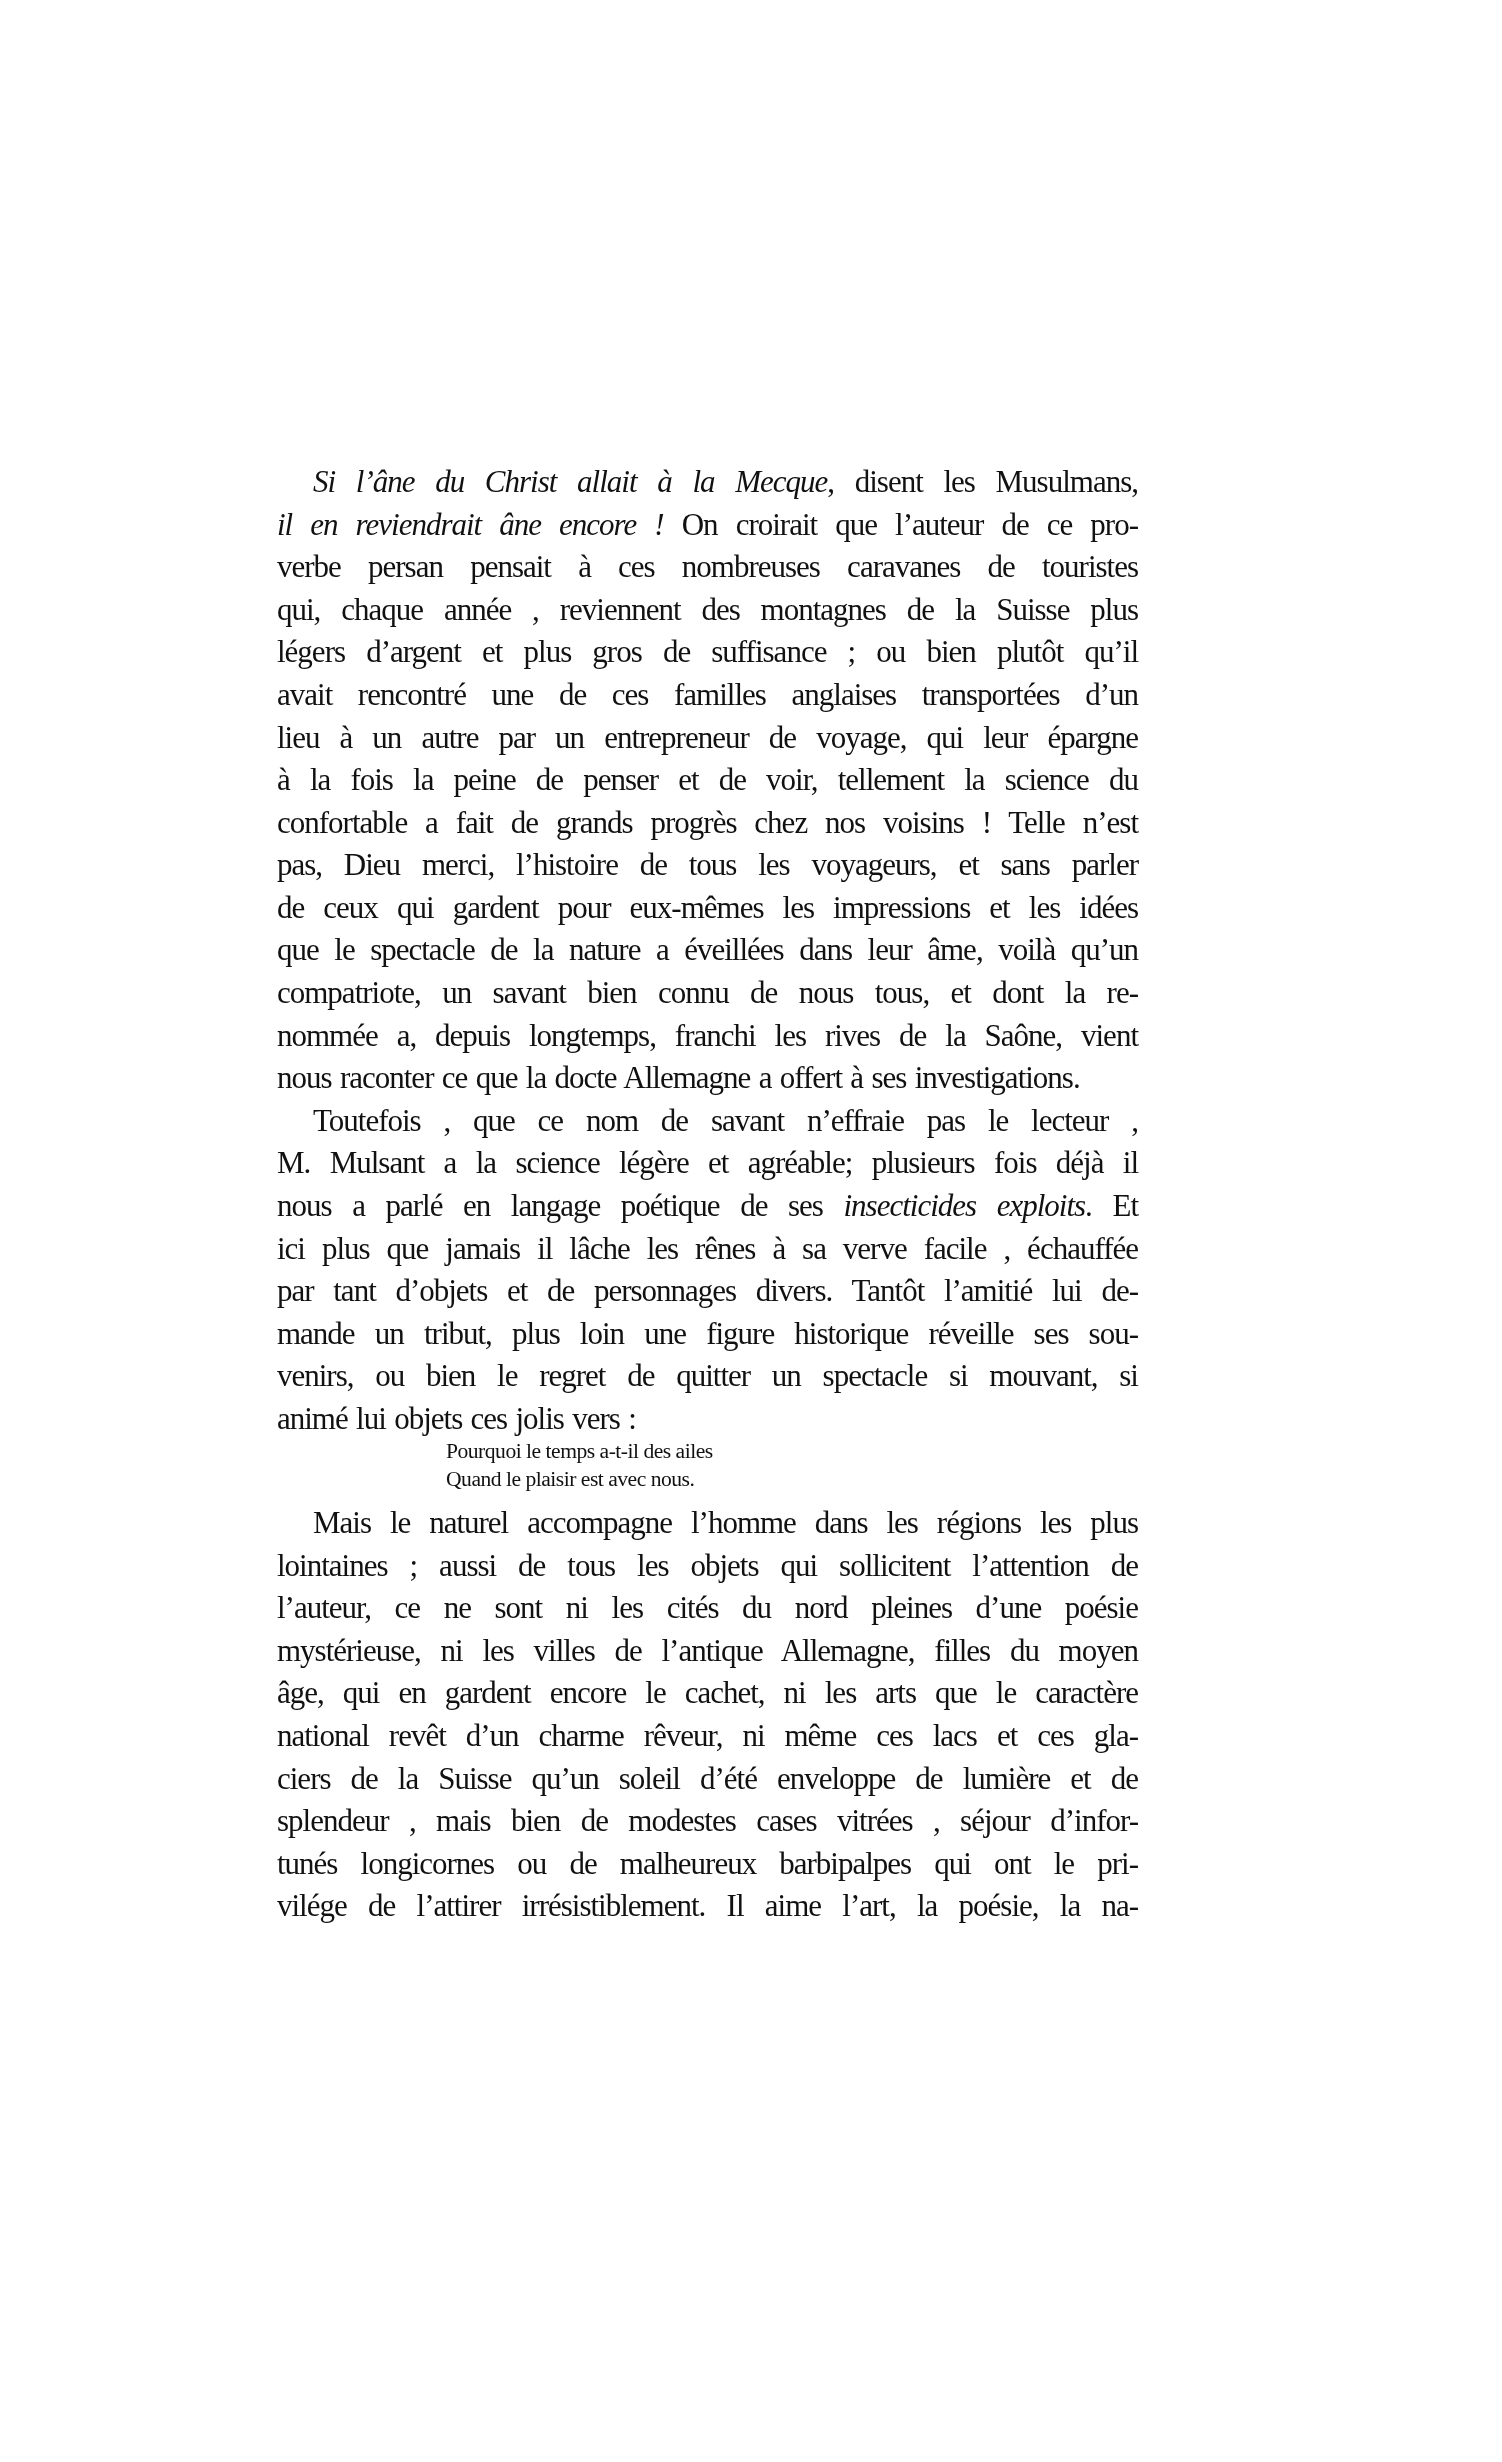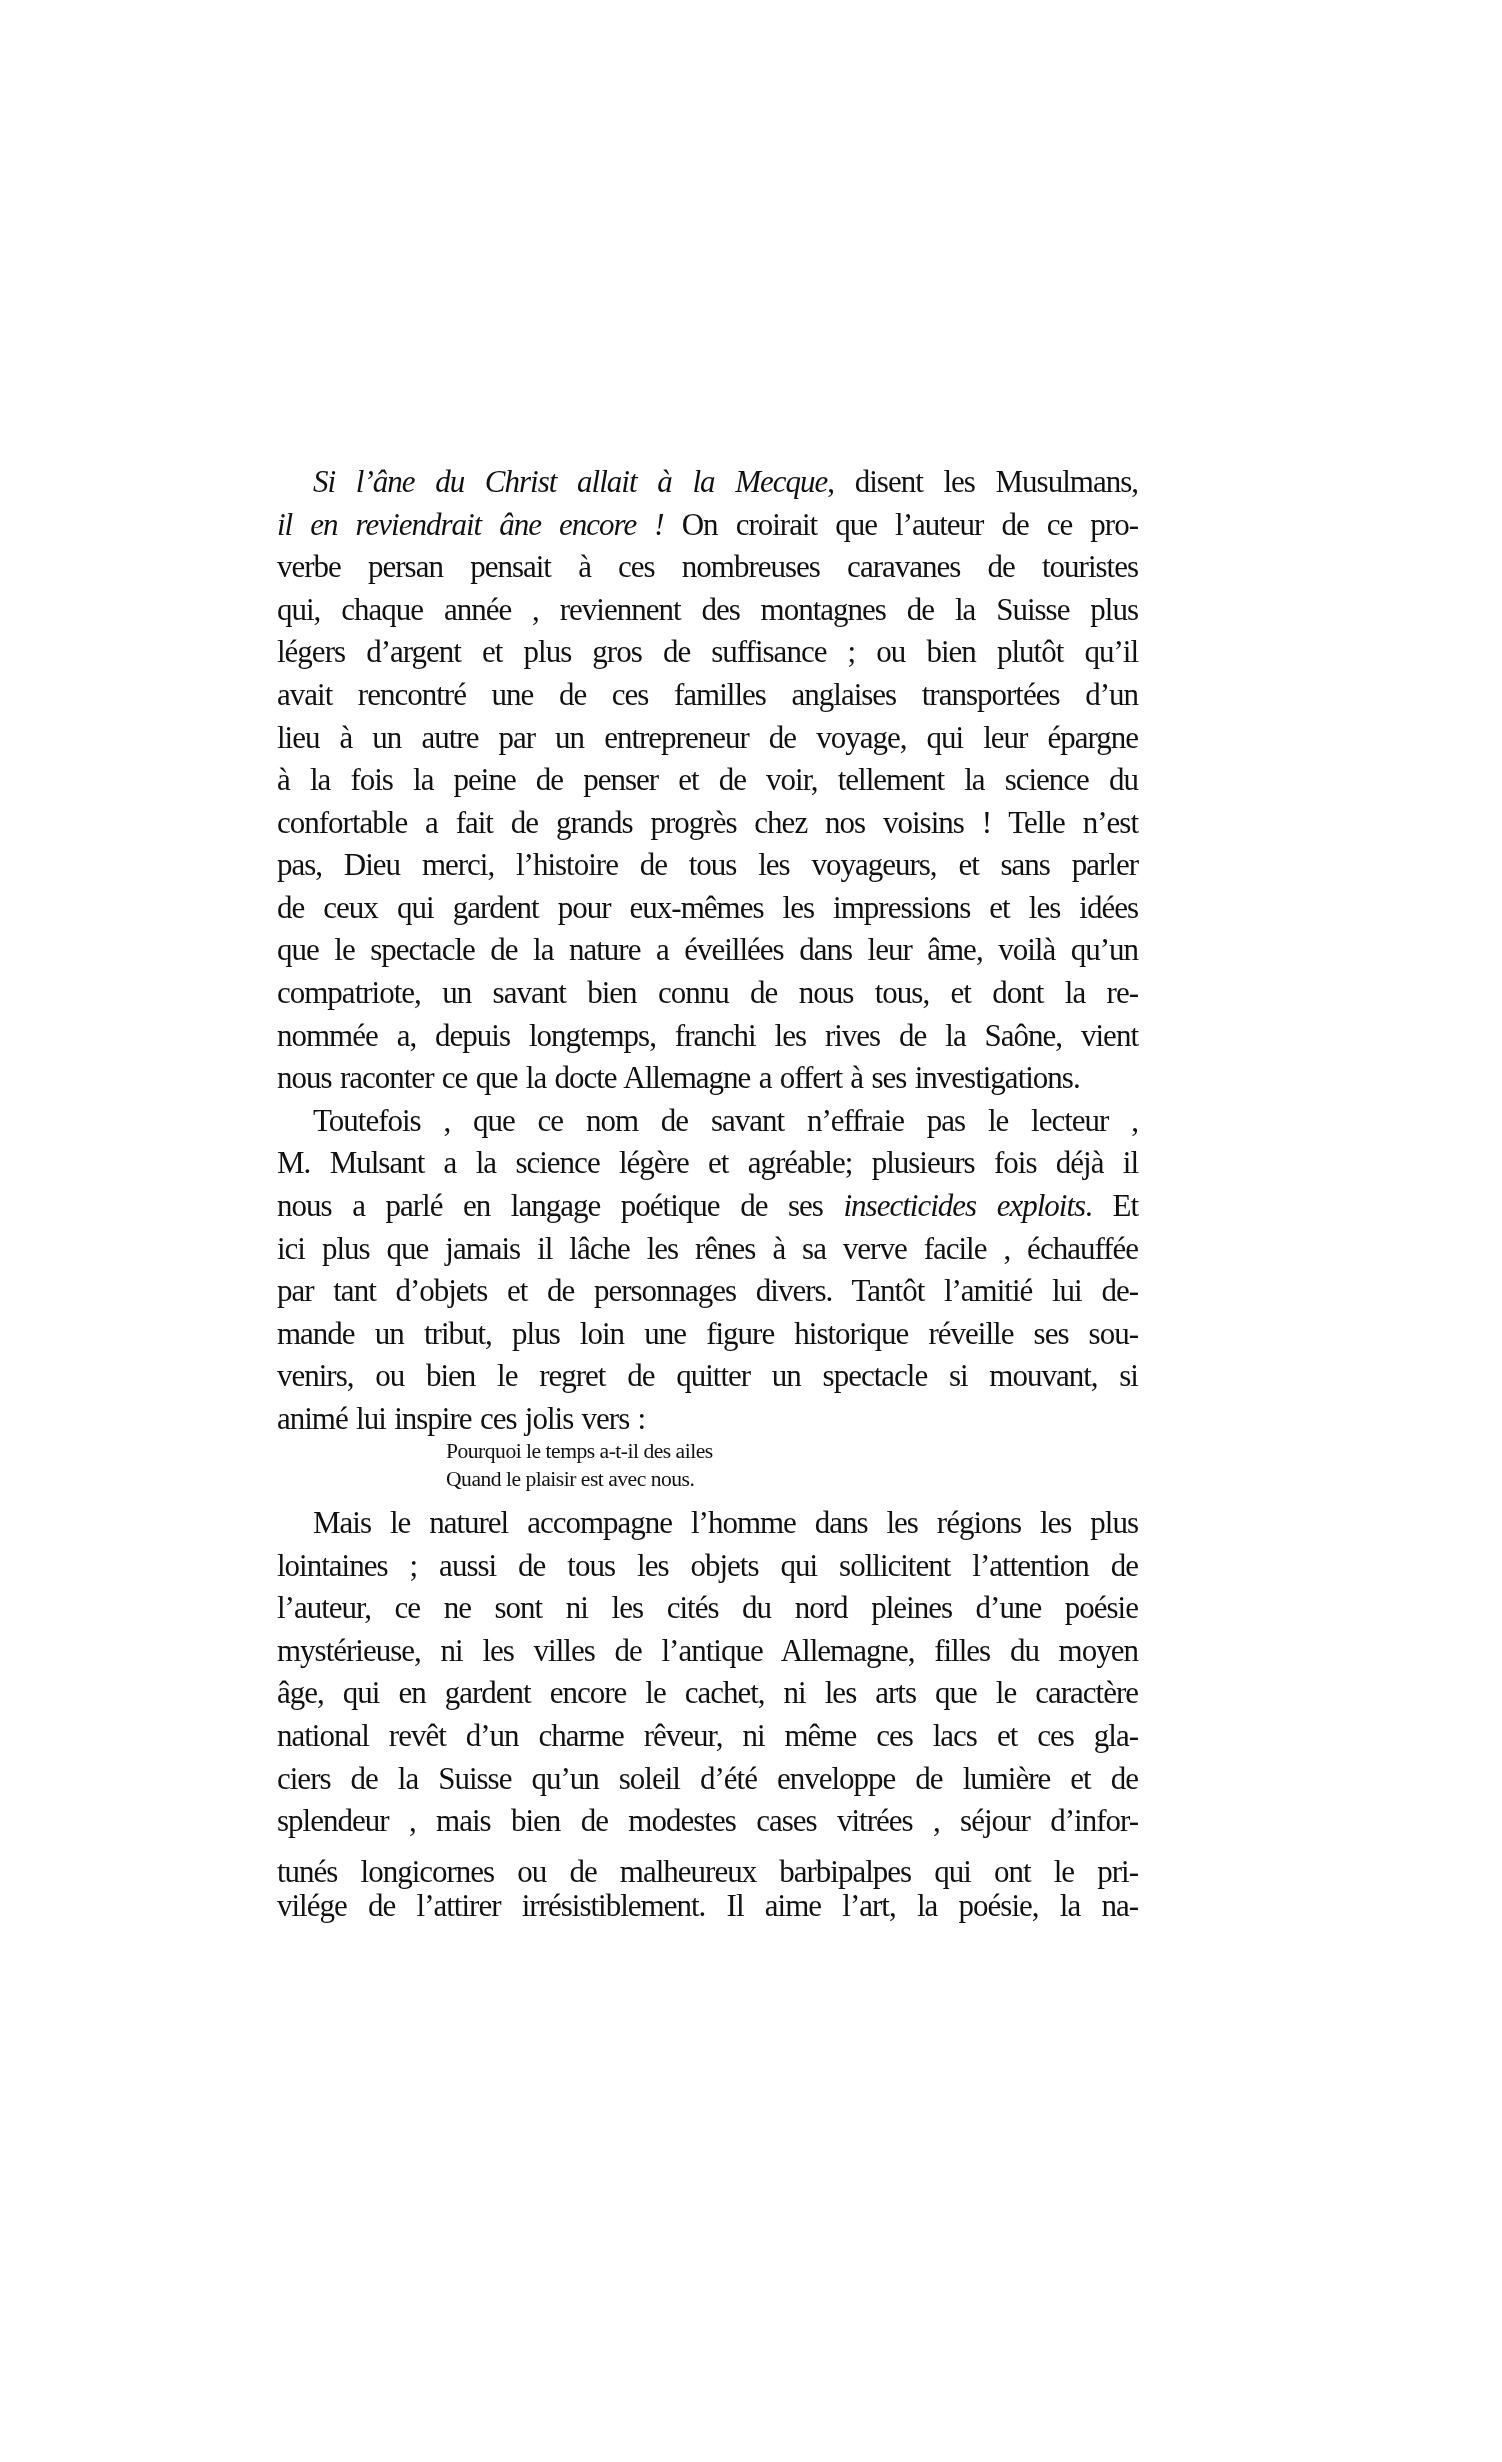--- a/index.html
+++ b/index.html
@@ -49,29 +49,29 @@
       <div class="line" style="top: 972px;"><span>compatriote, un savant bien connu de nous tous, et dont la re-</span></div>
       <div class="line" style="top: 1015px;"><span>nommée a, depuis longtemps, franchi les rives de la Saône, vient</span></div>
       <div class="line last" style="top: 1057px;"><span>nous raconter ce que la docte Allemagne a offert à ses investigations.</span></div>
       <div class="line indent" style="top: 1100px;"><span>Toutefois , que ce nom de savant n’effraie pas le lecteur ,</span></div>
       <div class="line" style="top: 1142px;"><span>M. Mulsant a la science légère et agréable; plusieurs fois déjà il</span></div>
       <div class="line" style="top: 1185px;"><span>nous a parlé en langage poétique de ses </span><span class="it">insecticides exploits</span><span>. Et</span></div>
       <div class="line" style="top: 1228px;"><span>ici plus que jamais il lâche les rênes à sa verve facile , échauffée</span></div>
       <div class="line" style="top: 1270px;"><span>par tant d’objets et de personnages divers. Tantôt l’amitié lui de-</span></div>
       <div class="line" style="top: 1313px;"><span>mande un tribut, plus loin une figure historique réveille ses sou-</span></div>
       <div class="line" style="top: 1355px;"><span>venirs, ou bien le regret de quitter un spectacle si mouvant, si</span></div>
-      <div class="line last" style="top: 1398px;"><span>animé lui inspire ces jolis vers :</span></div>
+      <div class="line last" style="top: 1398px;"><span>animé lui objets ces jolis vers :</span></div>
       <div class="verse" style="top: 1437px;">Pourquoi le temps a-t-il des ailes</div>
       <div class="verse" style="top: 1465px;">Quand le plaisir est avec nous.</div>
       <div class="line indent" style="top: 1502px;"><span>Mais le naturel accompagne l’homme dans les régions les plus</span></div>
       <div class="line" style="top: 1545px;"><span>lointaines ; aussi de tous les objets qui sollicitent l’attention de</span></div>
       <div class="line" style="top: 1587px;"><span>l’auteur, ce ne sont ni les cités du nord pleines d’une poésie</span></div>
       <div class="line" style="top: 1630px;"><span>mystérieuse, ni les villes de l’antique Allemagne, filles du moyen</span></div>
       <div class="line" style="top: 1672px;"><span>âge, qui en gardent encore le cachet, ni les arts que le caractère</span></div>
       <div class="line" style="top: 1715px;"><span>national revêt d’un charme rêveur, ni même ces lacs et ces gla-</span></div>
       <div class="line" style="top: 1758px;"><span>ciers de la Suisse qu’un soleil d’été enveloppe de lumière et de</span></div>
       <div class="line" style="top: 1800px;"><span>splendeur , mais bien de modestes cases vitrées , séjour d’infor-</span></div>
-      <div class="line" style="top: 1843px; margin-top: 8px;"><span>tunés longicornes ou de malheureux barbipalpes qui ont le pri-</span></div>
+      <div class="line" style="top: 1843px;"><span>tunés longicornes ou de malheureux barbipalpes qui ont le pri-</span></div>
       <div class="line" style="top: 1885px;"><span>vilége de l’attirer irrésistiblement. Il aime l’art, la poésie, la na-</span></div>
     </div>
 
 </div>
 
 
 </body></html>

